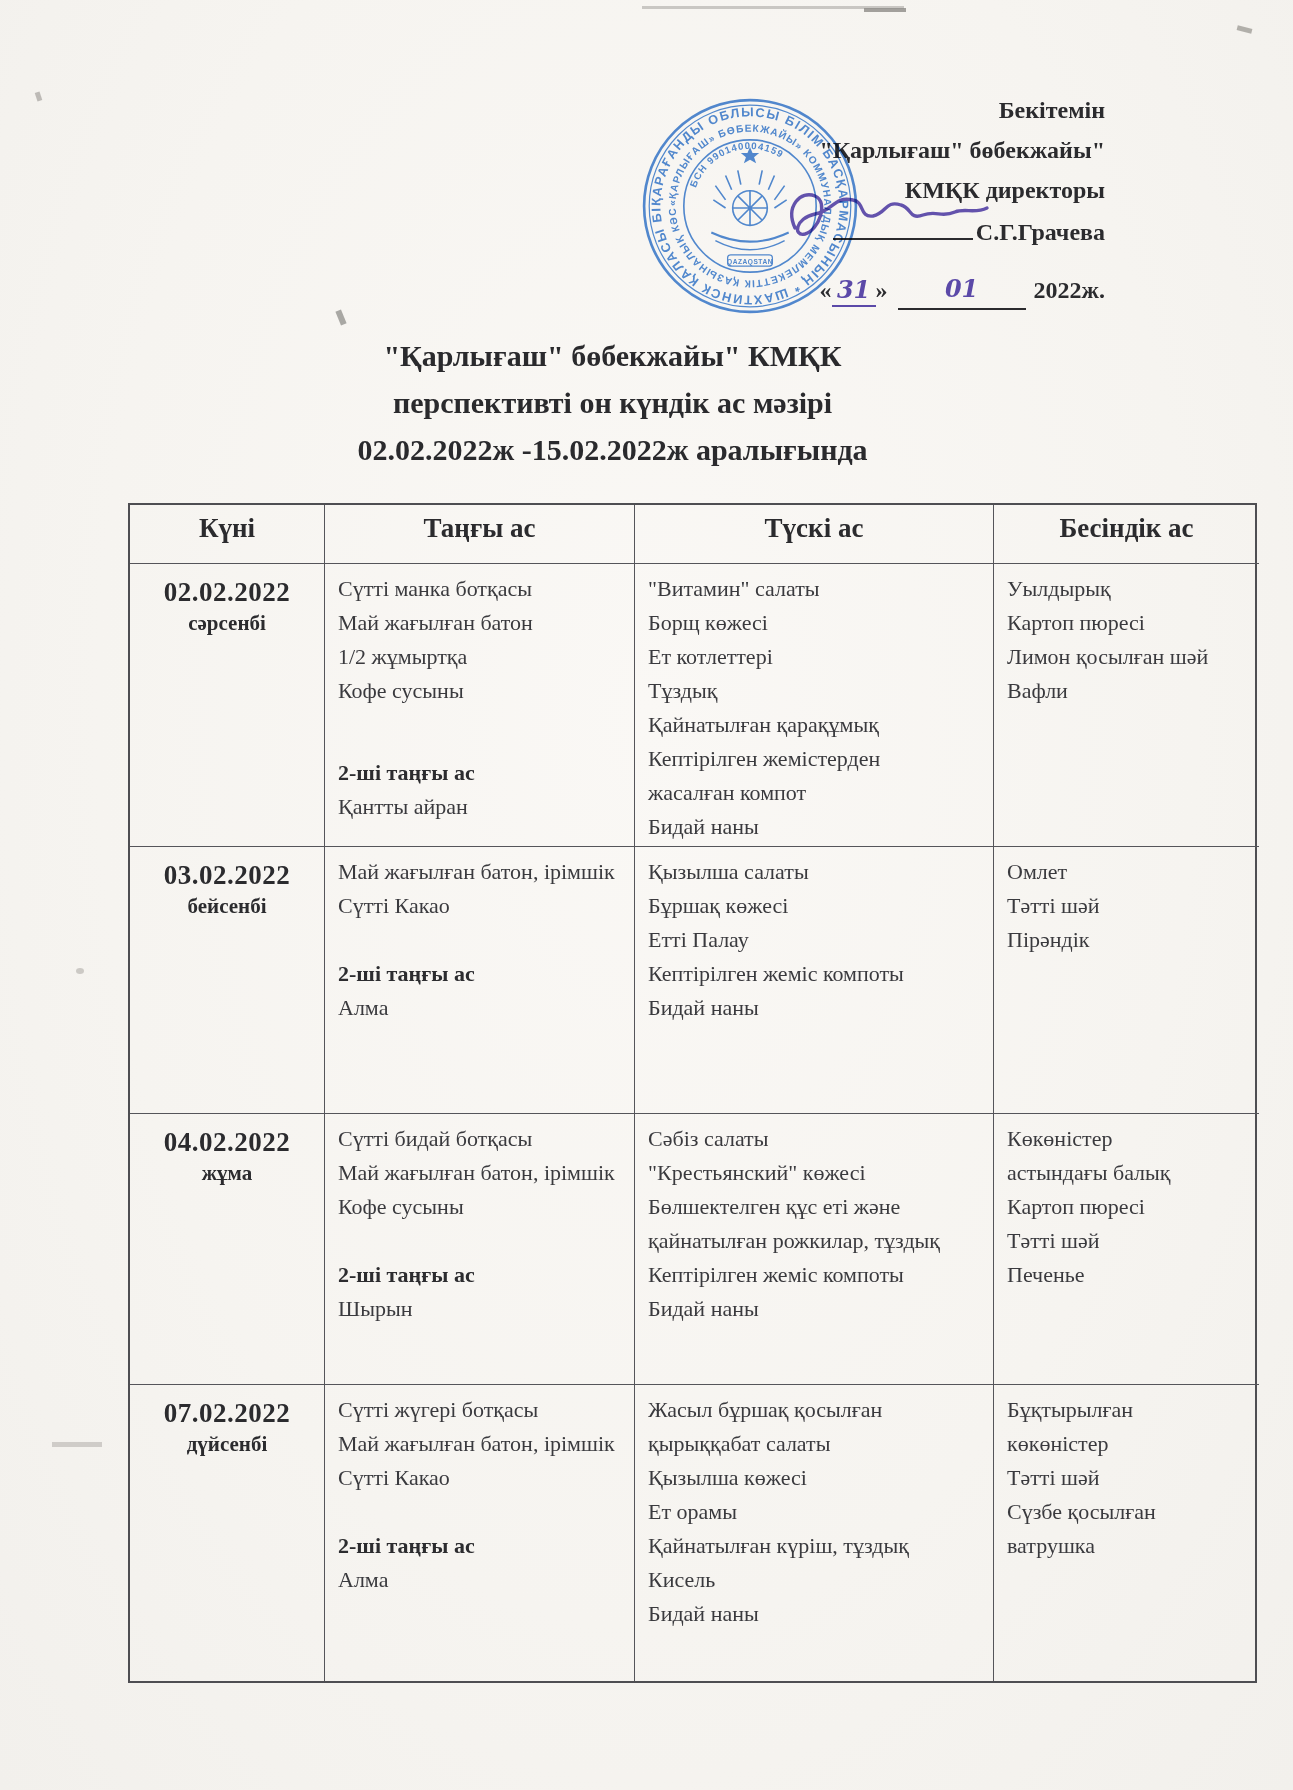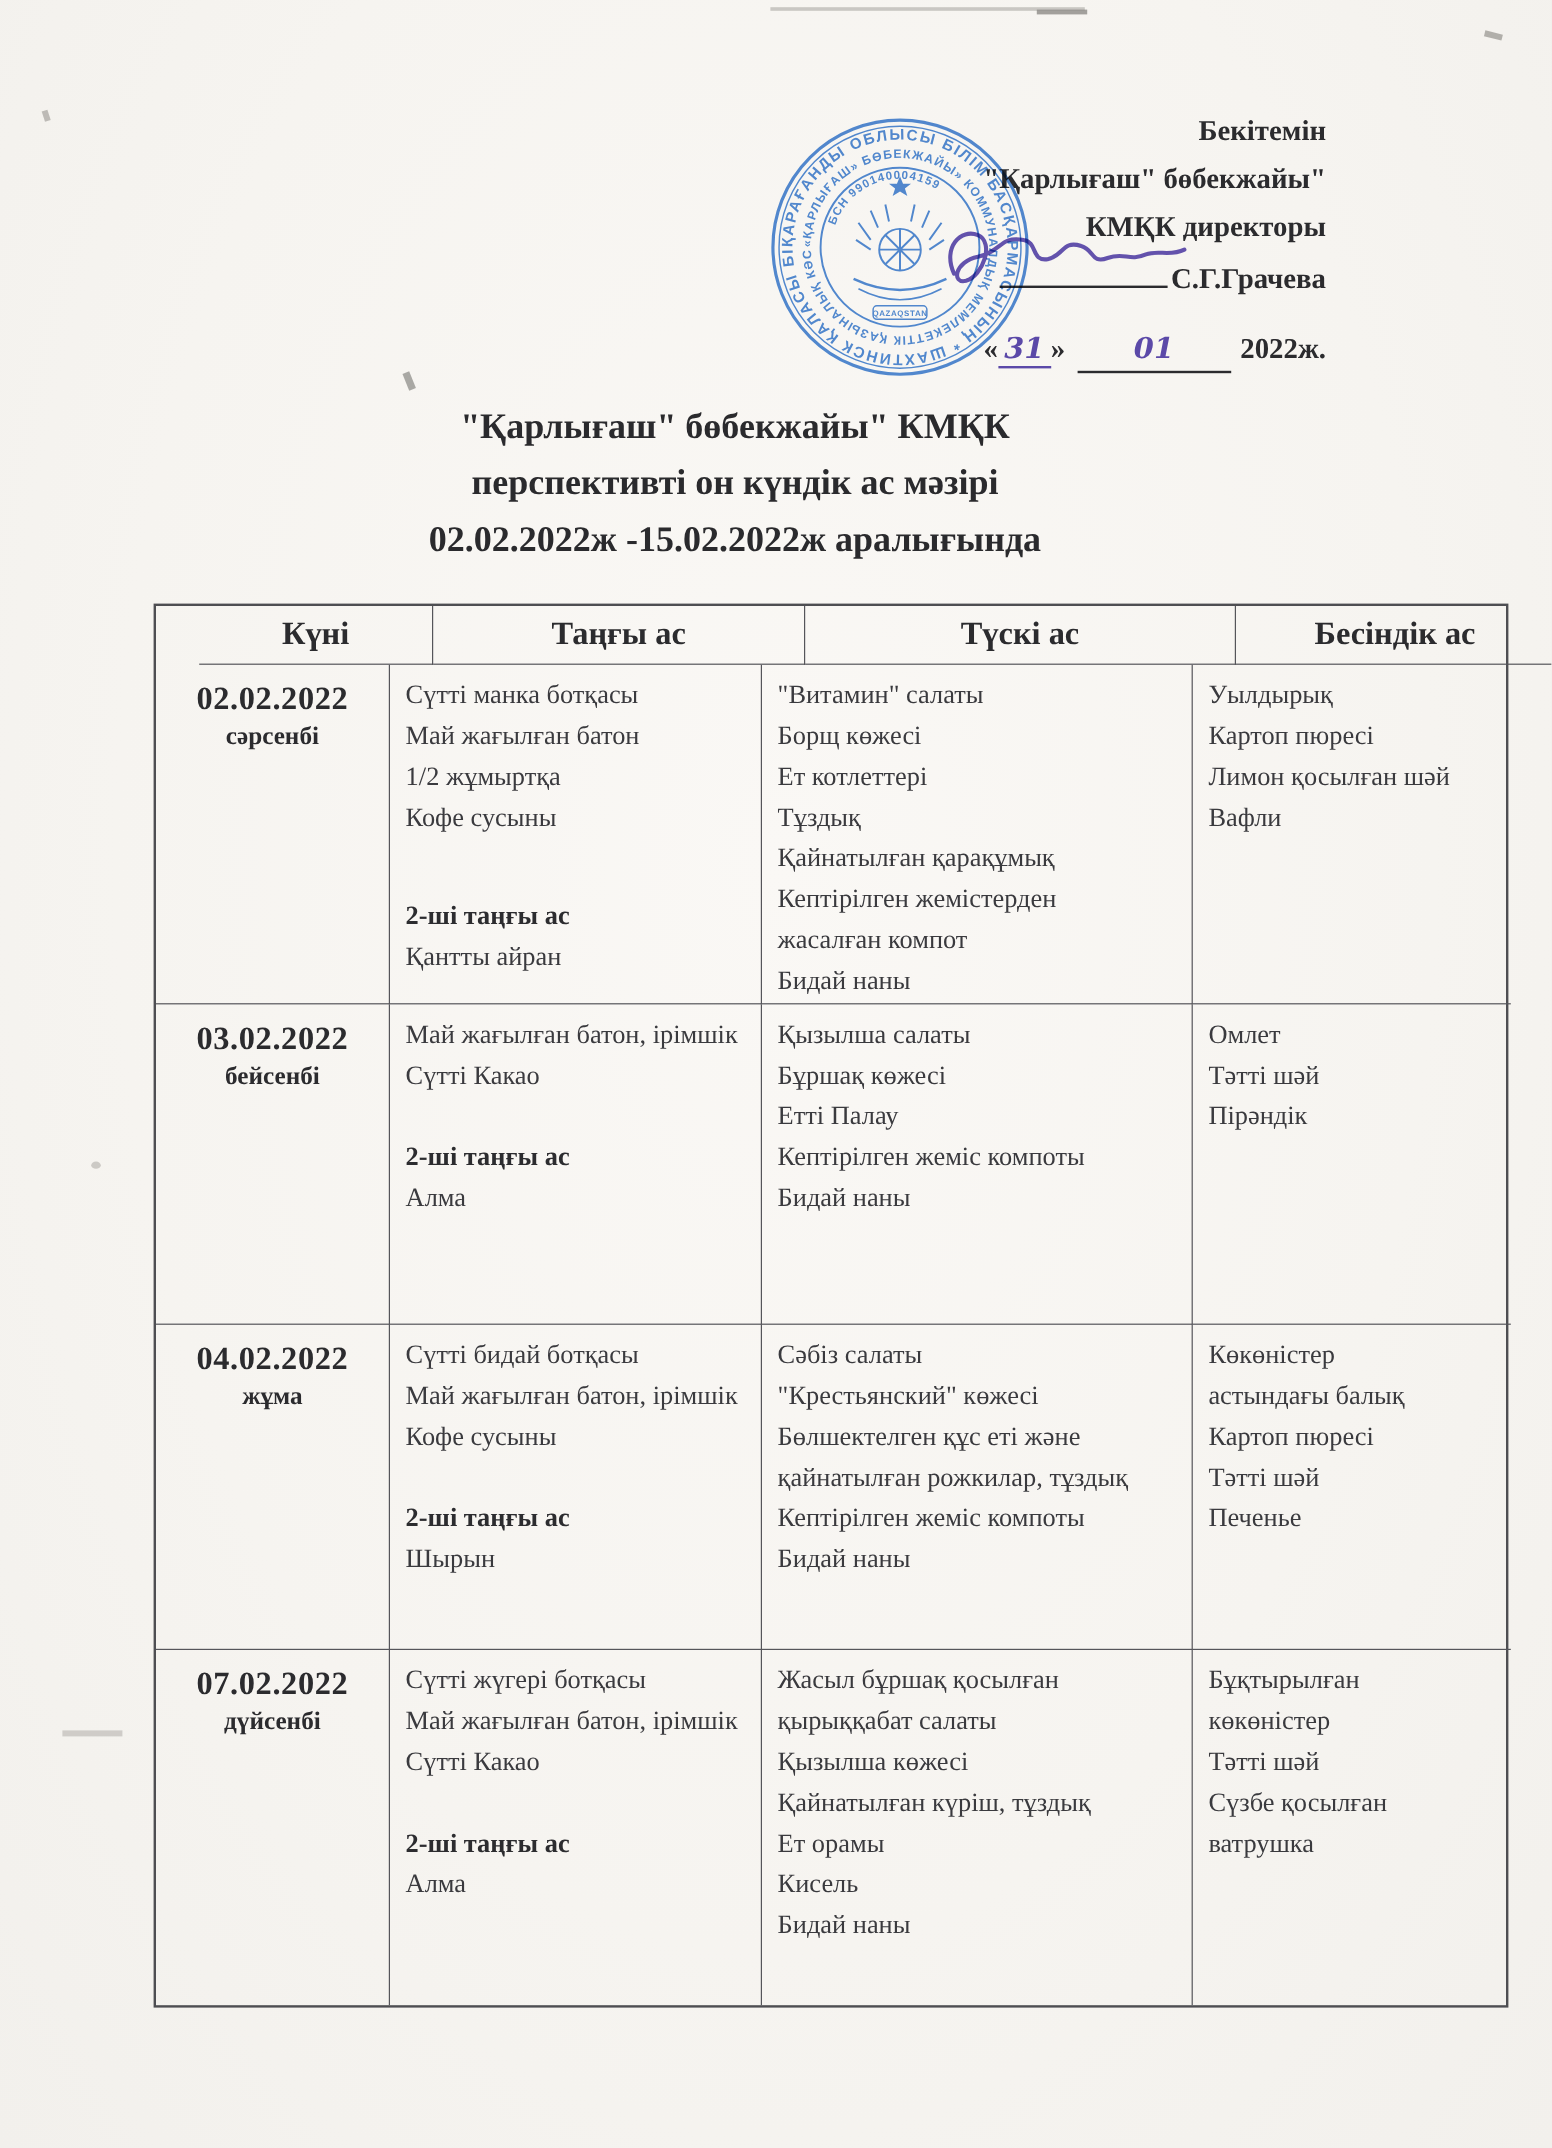--- a/index.html
+++ b/index.html
@@ -61,21 +61,21 @@
 
   
   .menu-table {
     position:absolute; left:128px; top:503px; width:1129px;
     border:2px solid #4e4e52; z-index:2;
   }
   .t-row { display:grid; grid-template-columns:195px 310px 359px 265px; }
   .t-row .cell { border-right:1.6px solid #55555a; border-bottom:1.6px solid #55555a; overflow:hidden; }
   .t-row .cell:last-child { border-right:none; }
   .t-rows .t-row:last-child .cell { border-bottom:none; }
-  .header-row { height:49px;padding-left:36px; }
+  .header-row { height:59px; }
   .header-cell {
     font-weight:bold; font-size:27px; text-align:center; padding-top:8px; color:#2b2b2e;
   }
   .t-rows .t-row:nth-child(1) { height:283px; }
   .t-rows .t-row:nth-child(2) { height:267px; }
   .t-rows .t-row:nth-child(3) { height:271px; }
   .t-rows .t-row:nth-child(4) { height:296px; }
   .date-cell { text-align:center; padding-top:13px; }
   .date-text { font-weight:bold; font-size:27px; letter-spacing:.5px; color:#2b2b2e; }
   .weekday-text { font-weight:bold; font-size:21px; margin-top:3px; color:#2b2b2e; }
@@ -254,22 +254,22 @@
             <div class="food-line">Май жағылған батон, ірімшік</div>
             <div class="food-line">Сүтті Какао</div>
             <div class="second-breakfast">
               <div class="second-label">2-ші таңғы ас</div>
               <div class="food-line">Алма</div>
             </div>
           </div>
           <div class="cell food-cell lunch">
             <div class="food-line">Жасыл бұршақ қосылған қырыққабат салаты</div>
             <div class="food-line">Қызылша көжесі</div>
+            <div class="food-line">Ет орамы</div>
             <div class="food-line">Қайнатылған күріш, тұздық</div>
-            <div class="food-line">Ет орамы</div>
             <div class="food-line">Кисель</div>
             <div class="food-line">Бидай наны</div>
           </div>
           <div class="cell food-cell snack">
             <div class="food-line">Бұқтырылған көкөністер</div>
             <div class="food-line">Тәтті шәй</div>
             <div class="food-line">Сүзбе қосылған ватрушка</div>
           </div>
         </div>
       </div>

